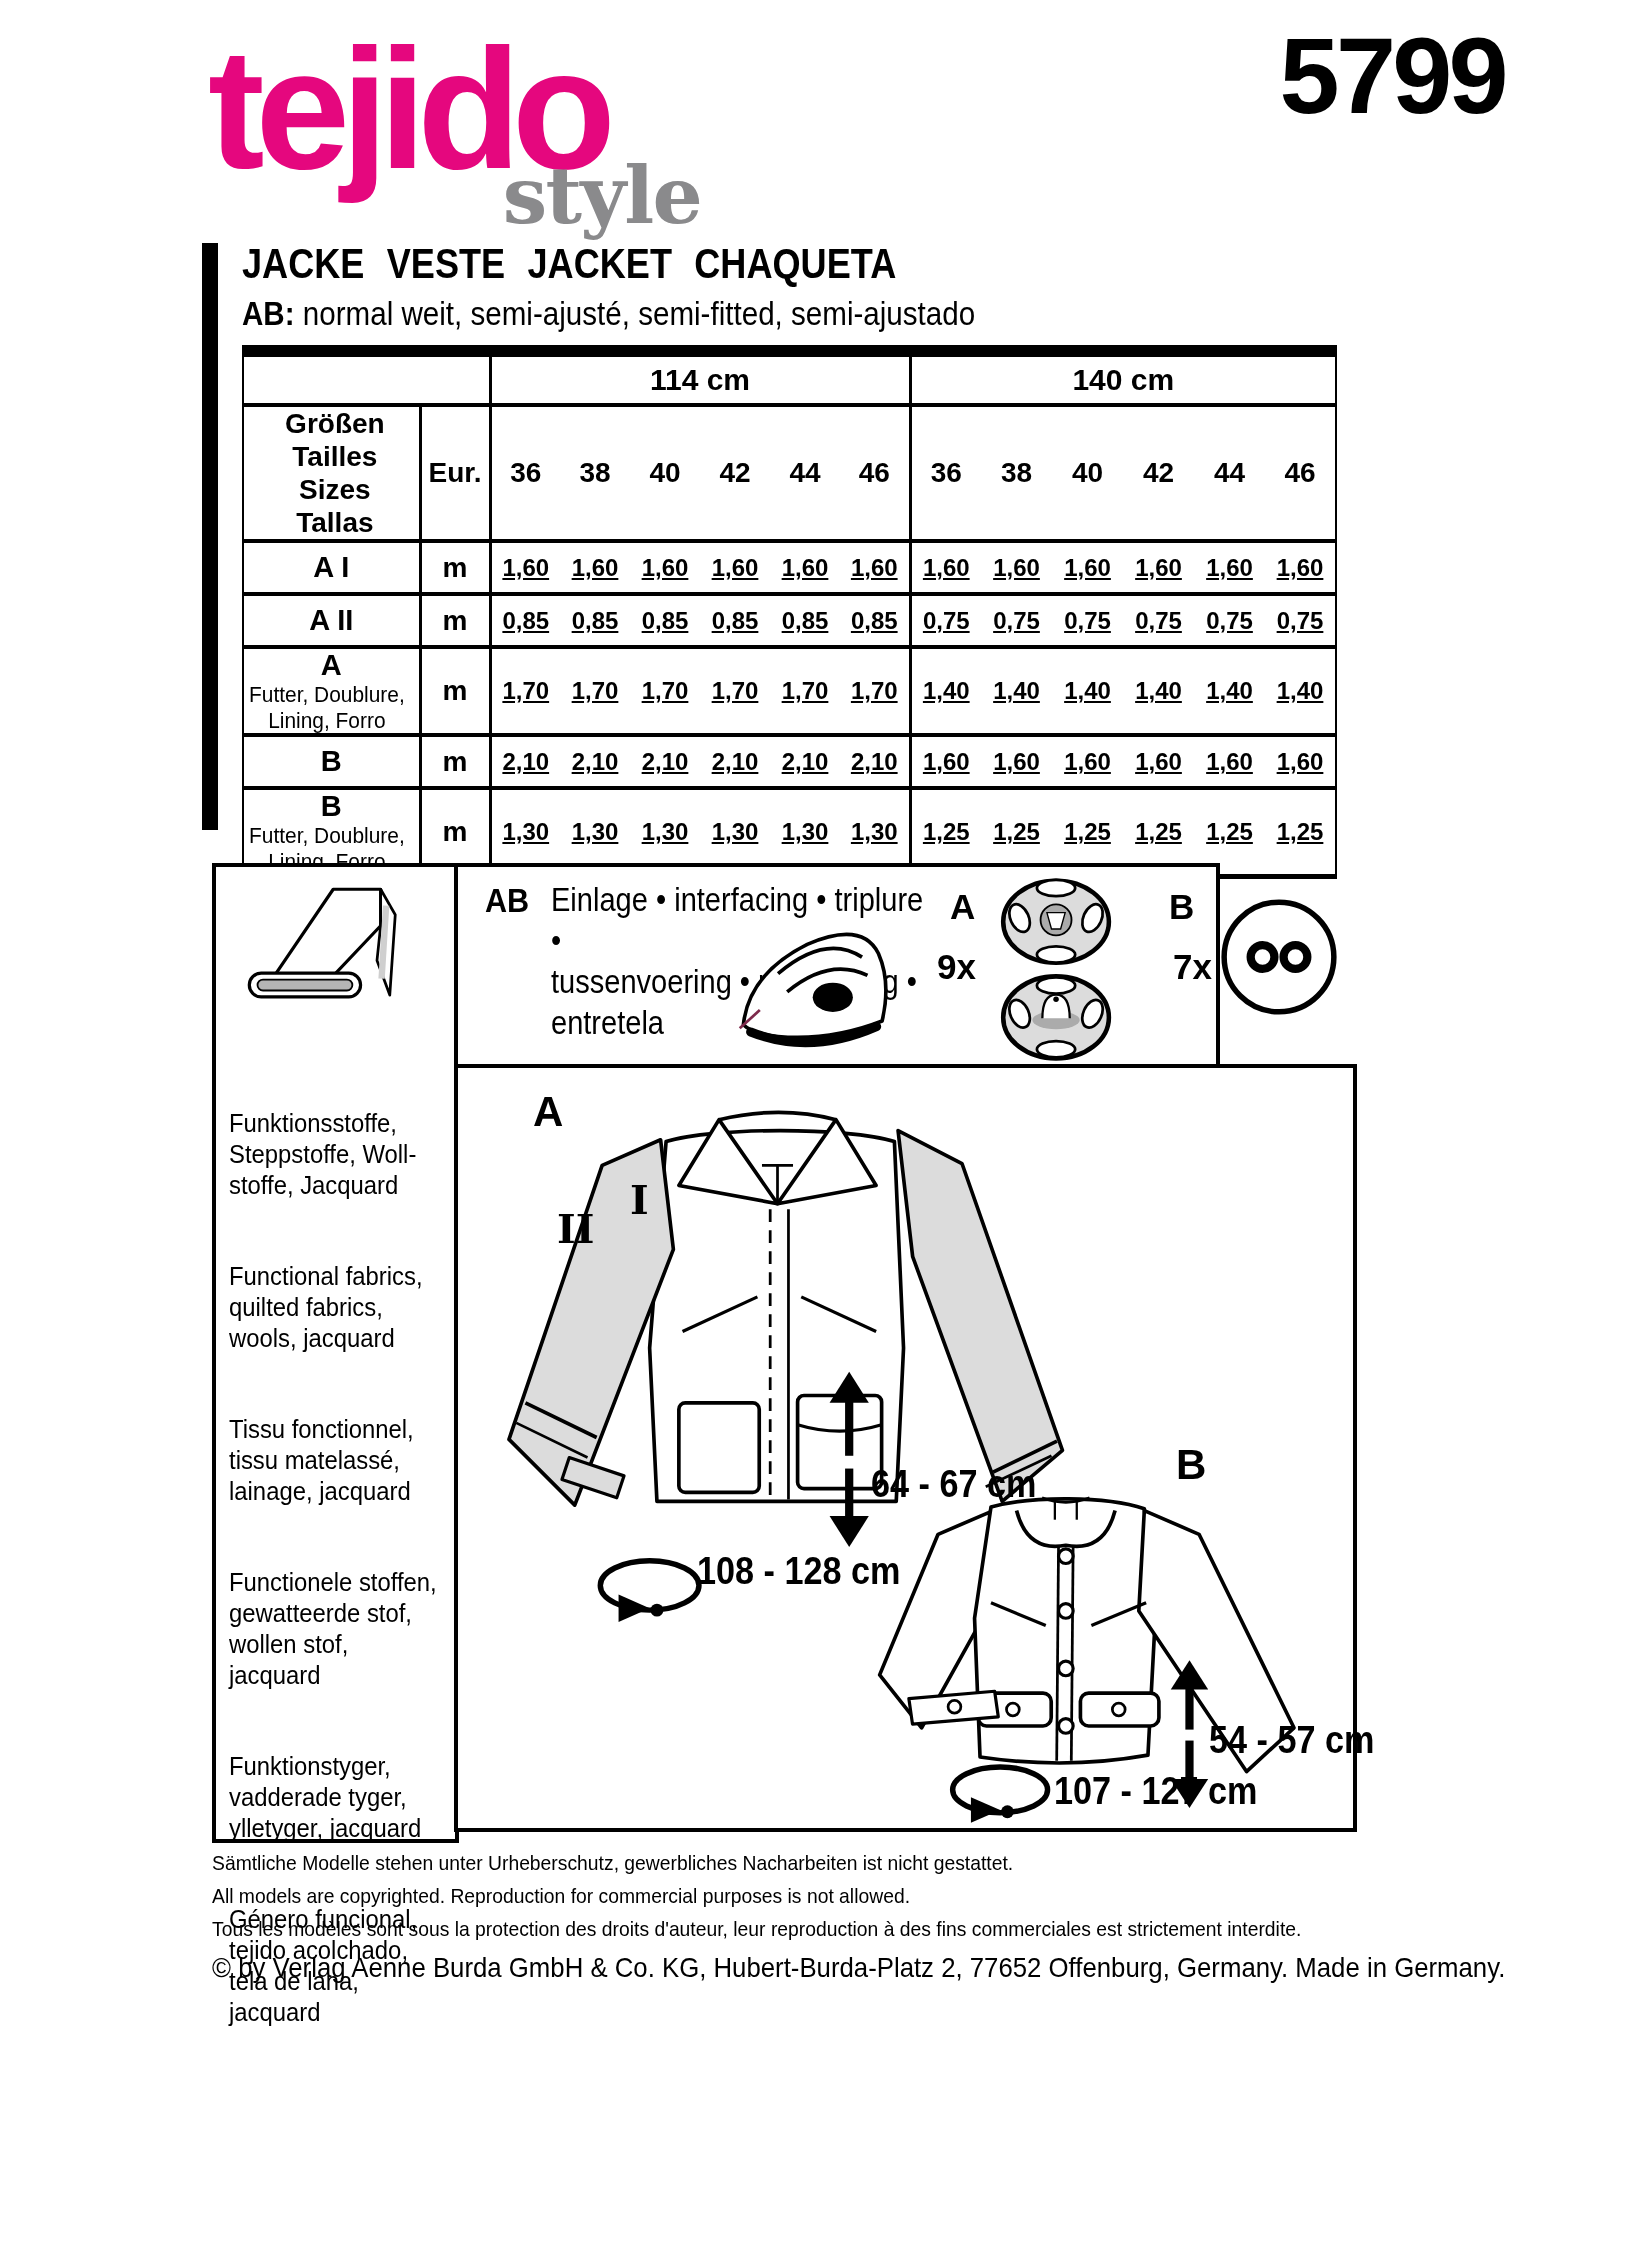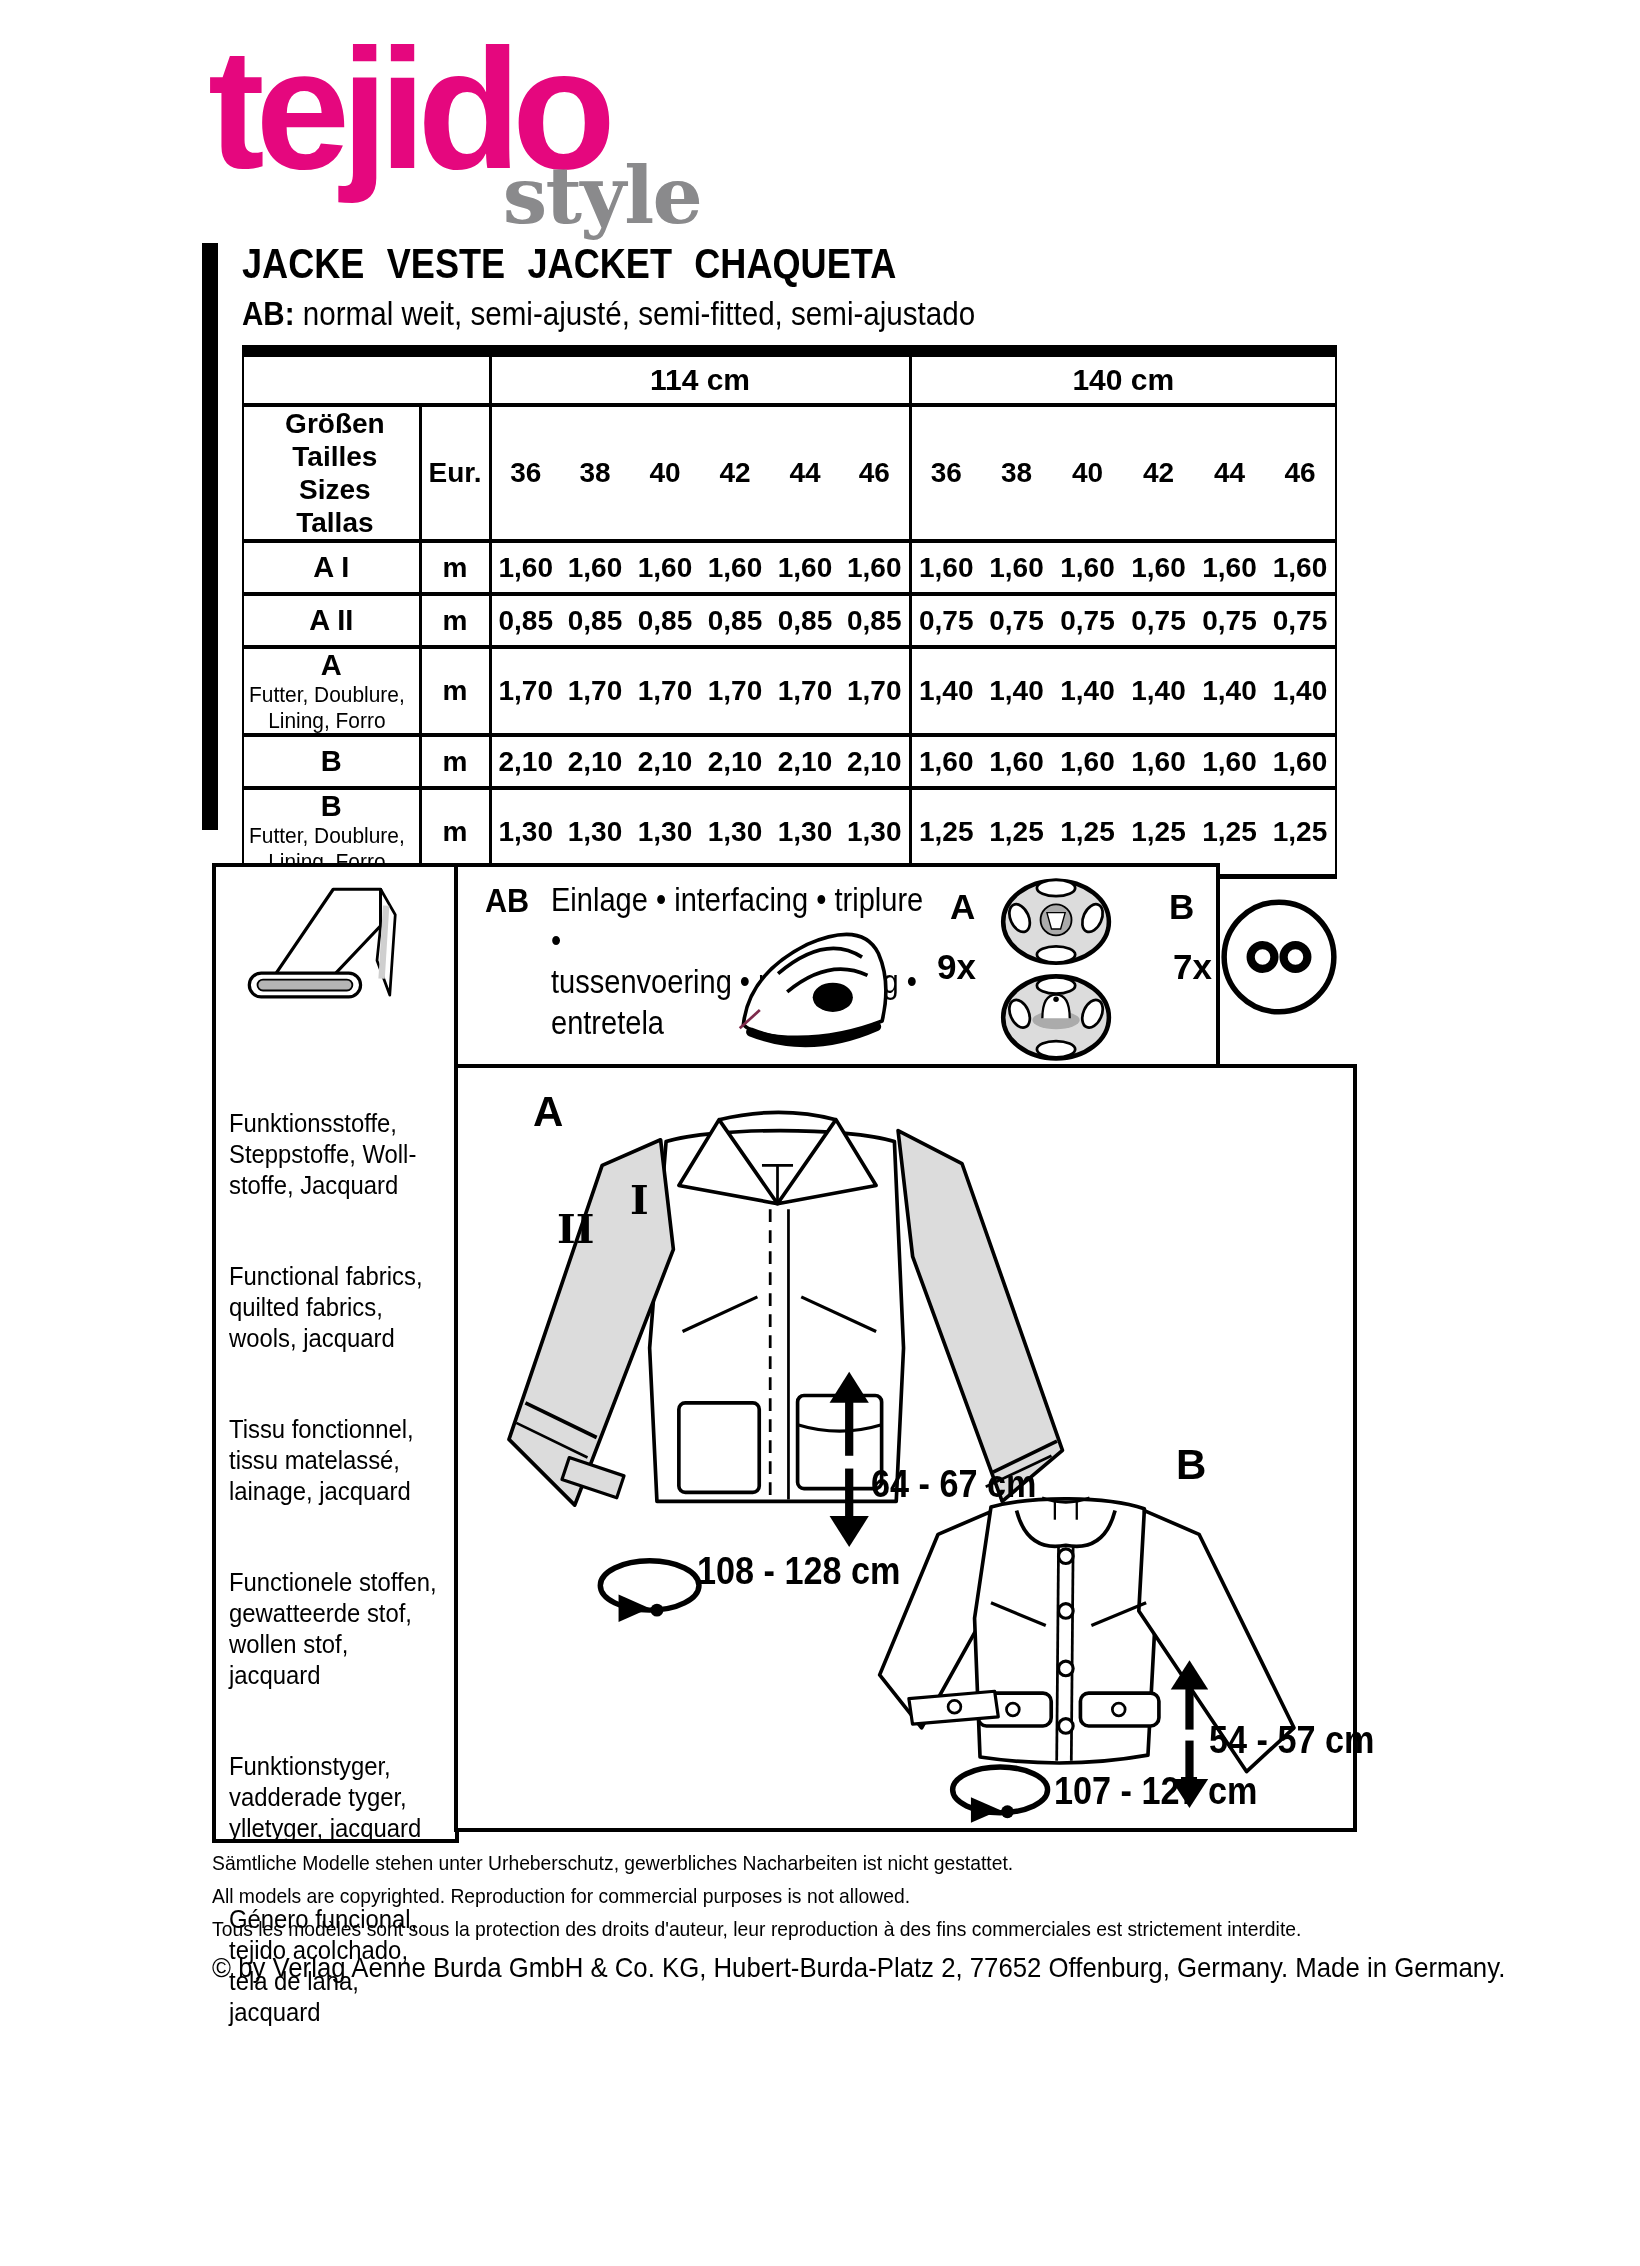--- a/index.html
+++ b/index.html
@@ -24,21 +24,21 @@
   table.yd th, table.yd td{padding:0;font-weight:bold;text-align:center;vertical-align:middle;}
   .bR4{border-right:3.7px solid #000;}
   .h1 th{font-size:30px;height:46px;}
   .h2 th{font-size:28px;height:71px;}
   .sizeLbl{text-align:left;padding-left:7.3px !important;font-size:27.4px;line-height:33px;word-spacing:11px;}
   .eurCell{font-size:27.4px;}
   td.rowLbl{text-align:left;padding-left:7.3px;font-size:29px;}
   td.rowLbl .sub{font-weight:normal;font-size:22px;line-height:25.6px;white-space:pre-line;
                  transform:scaleX(0.95);transform-origin:0 0;}
   td.unit{text-align:right;padding-right:5.5px;font-size:28px;}
-  td.v{font-size:28px;}
+  td.v{font-size:24px;text-decoration:underline;}
   tr.r1{height:53px;} tr.r2{height:53px;} tr.r3{height:80px;} tr.r4{height:53px;} tr.r5{height:80px;}
   
   .box{border:4.6px solid #000;box-sizing:border-box;background:#fff;}
   .fabText{font-size:26.5px;line-height:31px;white-space:pre-line;
            transform:scaleX(0.9);transform-origin:0 0;}
   .fabText p{margin:0 0 29px 0;}
   .abLbl{font-weight:bold;font-size:34px;transform:scaleX(0.9);transform-origin:0 0;}
   .interfacing{font-size:33px;line-height:41px;white-space:pre-line;
                transform:scaleX(0.88);transform-origin:0 0;}
   .notionLbl{font-weight:bold;font-size:35px;}
@@ -52,20 +52,21 @@
 </style>
 </head>
 <body>
 
 <div id="page">
 
   <div class="abs" style="left:208px;top:33px;width:493px;">
     <div class="logo-main">tejido</div>
     <div class="logo-sub">style</div>
   </div>
+  <div class="abs pattern-no" style="right:135px;top:12.8px;">5799</div>
 
   <div class="abs title-bar" style="left:202px;top:243px;width:16.4px;height:587px;"></div>
   <div class="abs doc-title" style="left:242px;top:239px;">JACKE VESTE JACKET CHAQUETA</div>
   <div class="abs doc-sub" style="left:242px;top:294px;"><b>AB:</b><span> normal weit, semi-ajusté, semi-fitted, semi-ajustado</span></div>
 
   <div class="abs" style="left:242px;top:345px;">
     <table class="yd">
       <colgroup>
         <col style="width:177px">
           <col style="width:70px">

